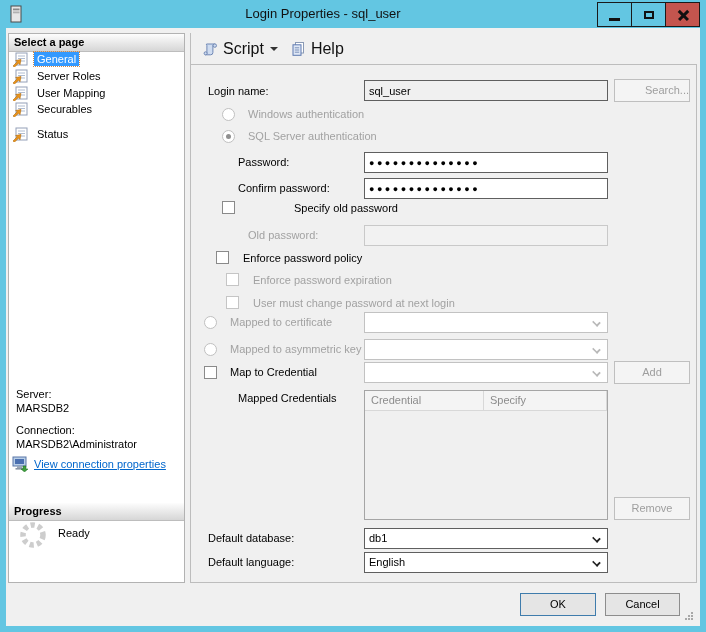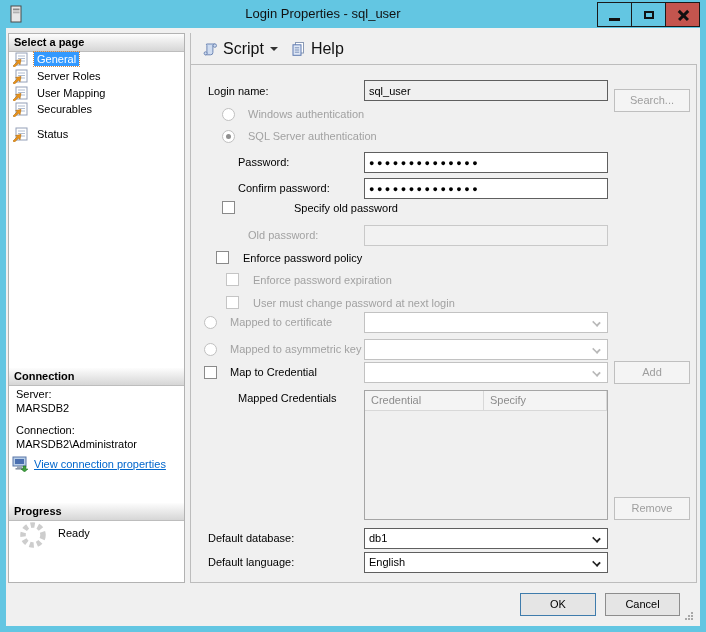--- a/index.html
+++ b/index.html
@@ -161,21 +161,20 @@
     <svg width="17" height="15" viewBox="0 0 17 15">
       <rect x="4" y="1" width="11" height="12" fill="#fff" stroke="#94a0b8"></rect>
       <line x1="6" y1="4" x2="13" y2="4" stroke="#b0bcd0"></line>
         <line x1="6" y1="6.5" x2="13" y2="6.5" stroke="#b0bcd0"></line>
         <line x1="6" y1="9" x2="13" y2="9" stroke="#b0bcd0"></line>
       <path d="M1 14 L5.2 9.8 L3.6 8.6 L9 7.4 L8 12.8 L6.6 11.2 L2.4 15.2 Z" fill="#e8941e" stroke="#a55f00" stroke-width="0.5"></path>
     </svg>
     <span class="lab">Status</span>
   </div>
 
-  <div class="sechead" style="top:368px;">Connection</div>
   <div class="sbtext" style="top:388px;">Server:</div>
   <div class="sbtext" style="top:402px;">MARSDB2</div>
   <div class="sbtext" style="top:424px;">Connection:</div>
   <div class="sbtext" style="top:438px;">MARSDB2\Administrator</div>
   <div class="linkrow" style="top:456px;">
     <svg width="17" height="16" viewBox="0 0 17 16">
       <rect x="1" y="1" width="13" height="9" fill="#b9cfe8" stroke="#5a77a8"></rect>
       <rect x="3" y="3" width="9" height="5" fill="#4a6fb0"></rect>
       <rect x="5" y="10" width="5" height="2" fill="#9aa6b8"></rect>
       <rect x="3.5" y="12" width="8" height="1.6" fill="#8894a6"></rect>
@@ -209,21 +208,21 @@
         <line x1="4.8" y1="11.2" x2="9.2" y2="11.2" stroke="#7a90b8"></line>
       </svg>
       <span>Help</span>
     </div>
   </div>
 
   <div class="content"></div>
 
   <div class="lbl" style="left:200px; top:84px;">Login name:</div>
   <input class="field ro" style="left: 364px; top: 80px;" value="sql_user">
-  <div class="btn dis" style="left:614px; top:89px;">Search...</div>
+  <div class="btn dis" style="left:614px; top:79px;text-align:right;">Search...</div>
 
   <span class="radio" style="left:222px; top:108px;"></span>
   <div class="lbl dis" style="left:240px; top:107px;">Windows authentication</div>
 
   <span class="radio sel" style="left:222px; top:130px;"></span>
   <div class="lbl dis" style="left:240px; top:129px;">SQL Server authentication</div>
 
   <div class="lbl" style="left:230px; top:155px;">Password:</div>
   <div class="field mask" style="left:364px; top:152px;">●●●●●●●●●●●●●●</div>
 

